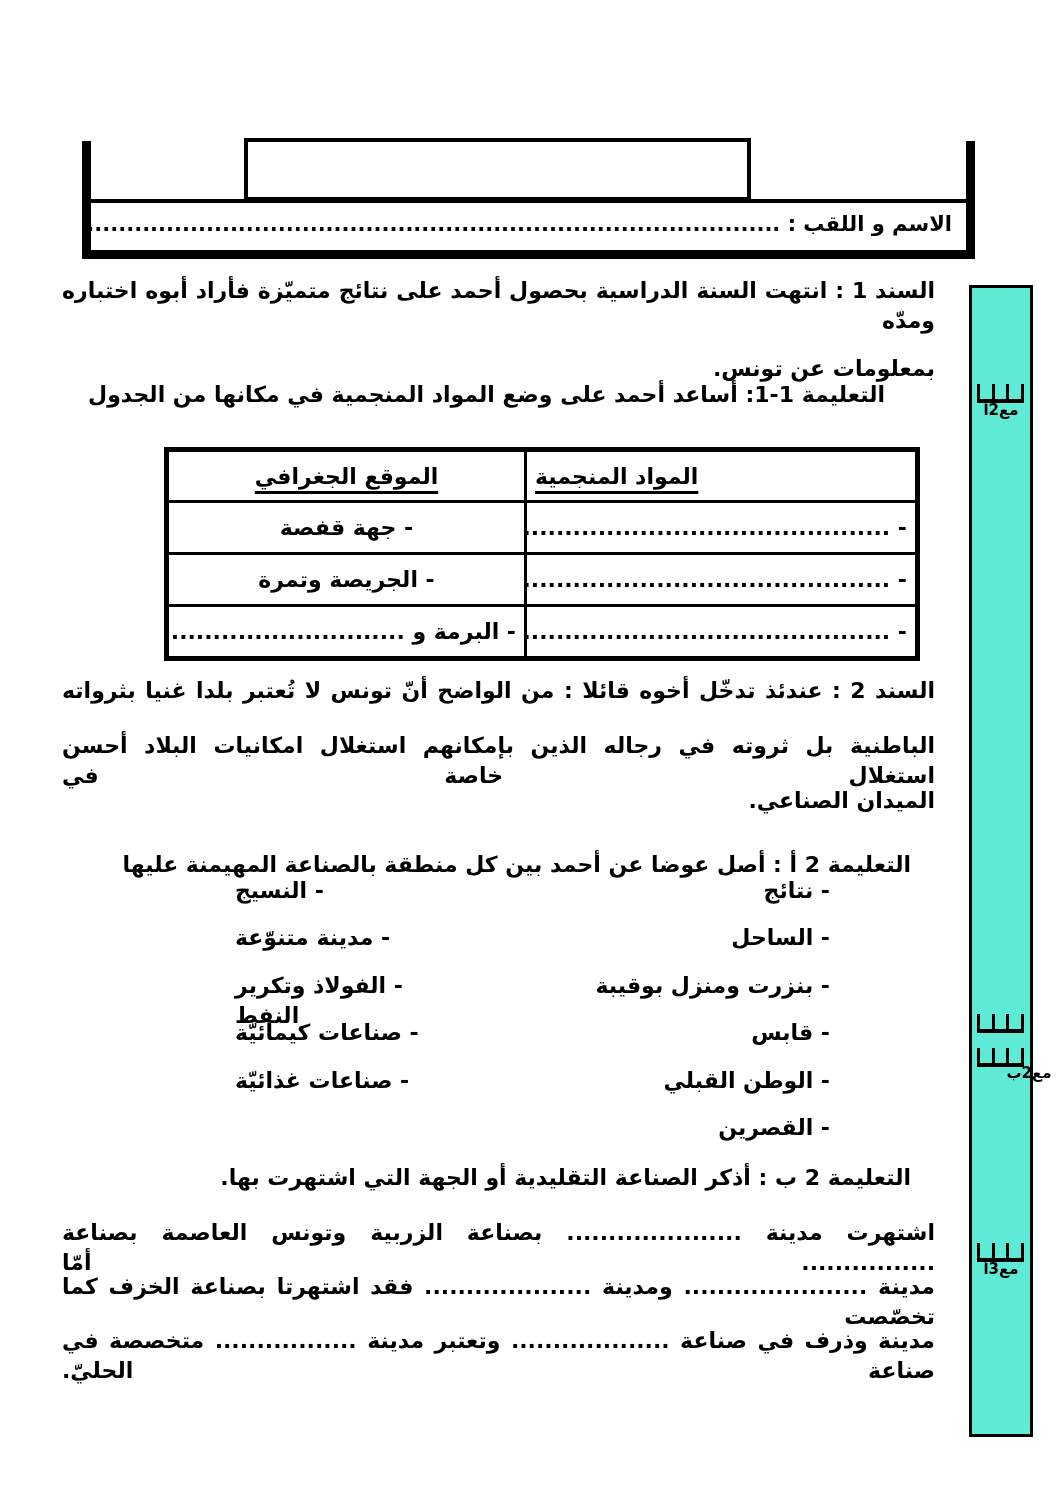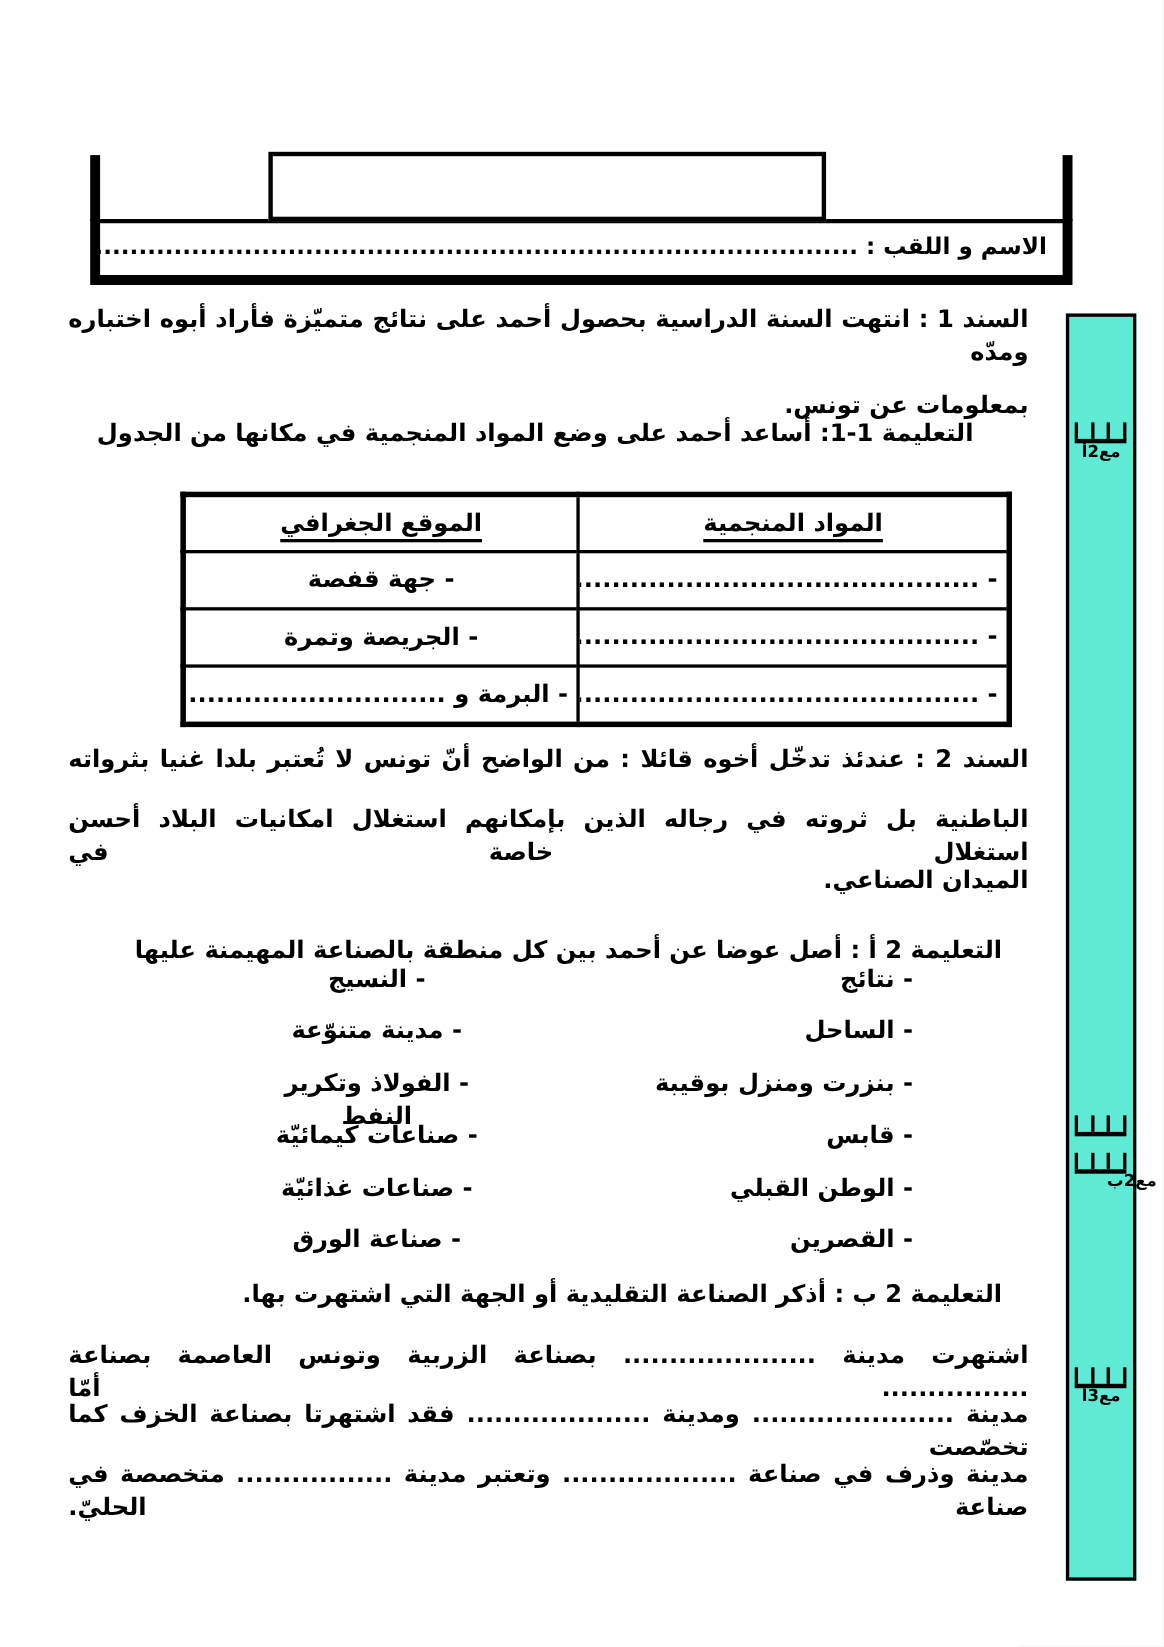--- a/index.html
+++ b/index.html
@@ -24,28 +24,28 @@
       font-size:22px; text-align:right; line-height:30px;}
   .just{text-align:justify; text-align-last:justify;}
   .ind1{padding-right:24px; box-sizing:border-box;}
   
   .tbl{position:absolute; left:164px; top:447px; width:731px;
     border-collapse:collapse; direction:rtl; font-size:22px;
     border:5px solid #000; table-layout:fixed;}
   .tbl td{border:3px solid #000; padding:0 8px; white-space:nowrap; overflow:hidden;}
   .tbl .hd{height:48px; text-align:center; text-decoration:underline;
     text-decoration-thickness:3px; text-underline-offset:7px;}
-  .tbl .c-mat{width:372px; text-align:center;}
+  .tbl .c-mat{width:372px; text-align:left;}
   .tbl .c-loc{width:339px; text-align:center;}
   .tbl .bodyrow td{height:49px;}
   
   .mrow{position:absolute; left:235px; width:595px; direction:rtl;
     display:flex; justify-content:space-between; font-size:22px; line-height:30px;}
   .mrow .reg{text-align:right;}
-  .mrow .ind{width:215px; text-align:center;}
+  .mrow .ind{width:215px; text-align:left;}
   
   .mbox{position:absolute; left:969px; top:285px; width:64px; height:1152px;
     border:3px solid #000; box-sizing:border-box; background:#5eead4;}
   .comb{position:absolute; left:5px; width:47px; height:15px;
     border-bottom:4px solid #000; display:flex;}
   .comb i{flex:1; border-left:3px solid #000;}
   .comb i:last-child{border-right:3px solid #000;}
   .mlabel{position:absolute; left:0; width:58px; text-align:center;
     font-size:15px; direction:rtl; white-space:nowrap;}
 </style>
@@ -107,21 +107,20 @@
   <div class="mrow" style="top:1018px;">
     <span class="reg">- قابس</span>
     <span class="ind">- صناعات كيمائيّة</span>
   </div>
   <div class="mrow" style="top:1066px;">
     <span class="reg">- الوطن القبلي</span>
     <span class="ind">- صناعات غذائيّة</span>
   </div>
   <div class="mrow" style="top:1113px;">
     <span class="reg">- القصرين</span>
-    <span class="ind">- صناعة الورق</span>
   </div>
 
   <div class="ln ind1" style="top:1163px;">التعليمة 2 ب : أذكر الصناعة التقليدية أو الجهة التي اشتهرت بها.</div>
   <div class="ln just" style="top:1218px;">اشتهرت مدينة ..................... بصناعة الزربية وتونس العاصمة بصناعة ................ أمّا</div>
   <div class="ln just" style="top:1272px;">مدينة ...................... ومدينة .................... فقد اشتهرتا بصناعة الخزف كما تخصّصت</div>
   <div class="ln just" style="top:1326px;">مدينة وذرف في صناعة ................... وتعتبر مدينة ................. متخصصة في صناعة الحليّ.</div>
 
   <div class="mbox">
     <div class="comb" style="top:96px;">
         <i></i>

